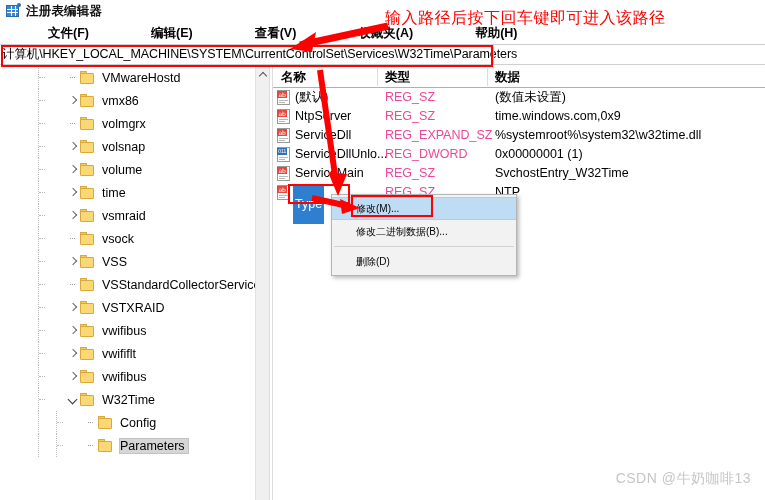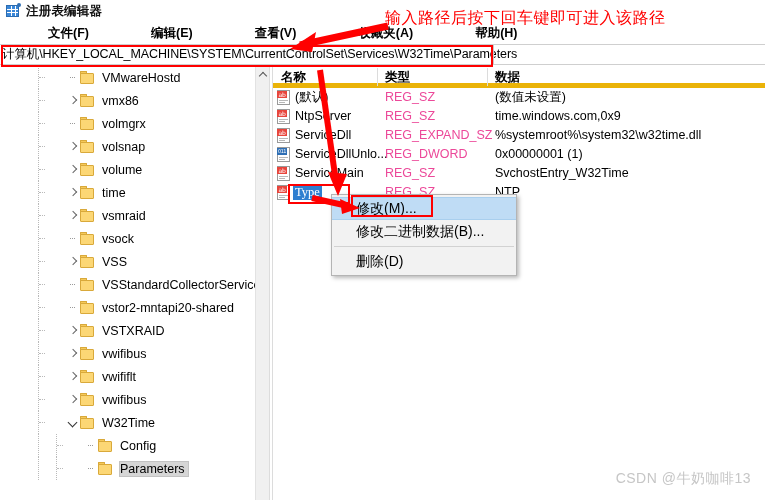--- a/index.html
+++ b/index.html
@@ -275,21 +275,21 @@
     position: relative;
     flex: 1;
     height: 100%;
     background: #ffffff;
     overflow: hidden;
   }
   .col-header {
     position: relative;
     height: 22px;
     background: #ffffff;
-    border-bottom: 5px solid #eab308;
+    border-bottom: 1px solid #eab308;
     box-sizing: border-box;
   }
   .col-header .ch {
     position: absolute;
     top: 3px;
     font-size: 12.5px;
     font-weight: bold;
     color: #000;
     white-space: nowrap;
   }
@@ -362,42 +362,41 @@
   .val-data {
     position: absolute;
     left: 222px; top: 2px;
     font-size: 12.5px;
     line-height: 15px;
     color: #000;
   }
   .val-row.selected .val-name {
     background: #2f7fd0;
     color: #ffffff;
-    padding: 0 2px;
+    padding: 12px 2px;
     left: 20px;
-    font-family: Liberation Serif, serif;
   }
 
   
   .ctx-menu {
     position: absolute;
     left: 331px; top: 194px;
     width: 186px;
     background: #f2f2f2;
     border: 1px solid #b4b4b4;
     box-shadow: 2px 2px 4px rgba(0,0,0,0.28);
     padding: 2px 0;
     z-index: 40;
     box-sizing: border-box;
   }
   .ctx-item {
     height: 23px;
     line-height: 23px;
     padding-left: 24px;
-    font-size: 14px;
+    font-size: 10px;
     color: #000;
     white-space: nowrap;
     cursor: default;
   }
   .ctx-item.hl {
     background: #bfdcf5;
     border-top: 1px solid #a9cfee;
     border-bottom: 1px solid #a9cfee;
     height: 21px;
     line-height: 21px;
@@ -584,31 +583,20 @@
         <div class="tree-row">
           <span class="guide" style="left: 38px;"></span>
           <span class="elbow" style="left: 39px;"></span>
           <span class="indent" style="width: 66px;"></span>
           <span class="twisty leaf"></span>
           <span class="folder">
             <span class="tab"></span>
             <span class="body"></span>
           </span>
           <span class="tree-label">VSStandardCollectorService15</span>
-        </div>
-        <div class="tree-row">
-          <span class="guide" style="left: 38px;"></span>
-          <span class="elbow" style="left: 39px;"></span>
-          <span class="indent" style="width: 66px;"></span>
-          <span class="twisty leaf"></span>
-          <span class="folder">
-            <span class="tab"></span>
-            <span class="body"></span>
-          </span>
-          <span class="tree-label">vstor2-mntapi20-shared</span>
         </div>
         <div class="tree-row">
           <span class="guide" style="left: 38px;"></span>
           <span class="elbow" style="left: 39px;"></span>
           <span class="indent" style="width: 66px;"></span>
           <span class="twisty closed"></span>
           <span class="folder">
             <span class="tab"></span>
             <span class="body"></span>
           </span>

